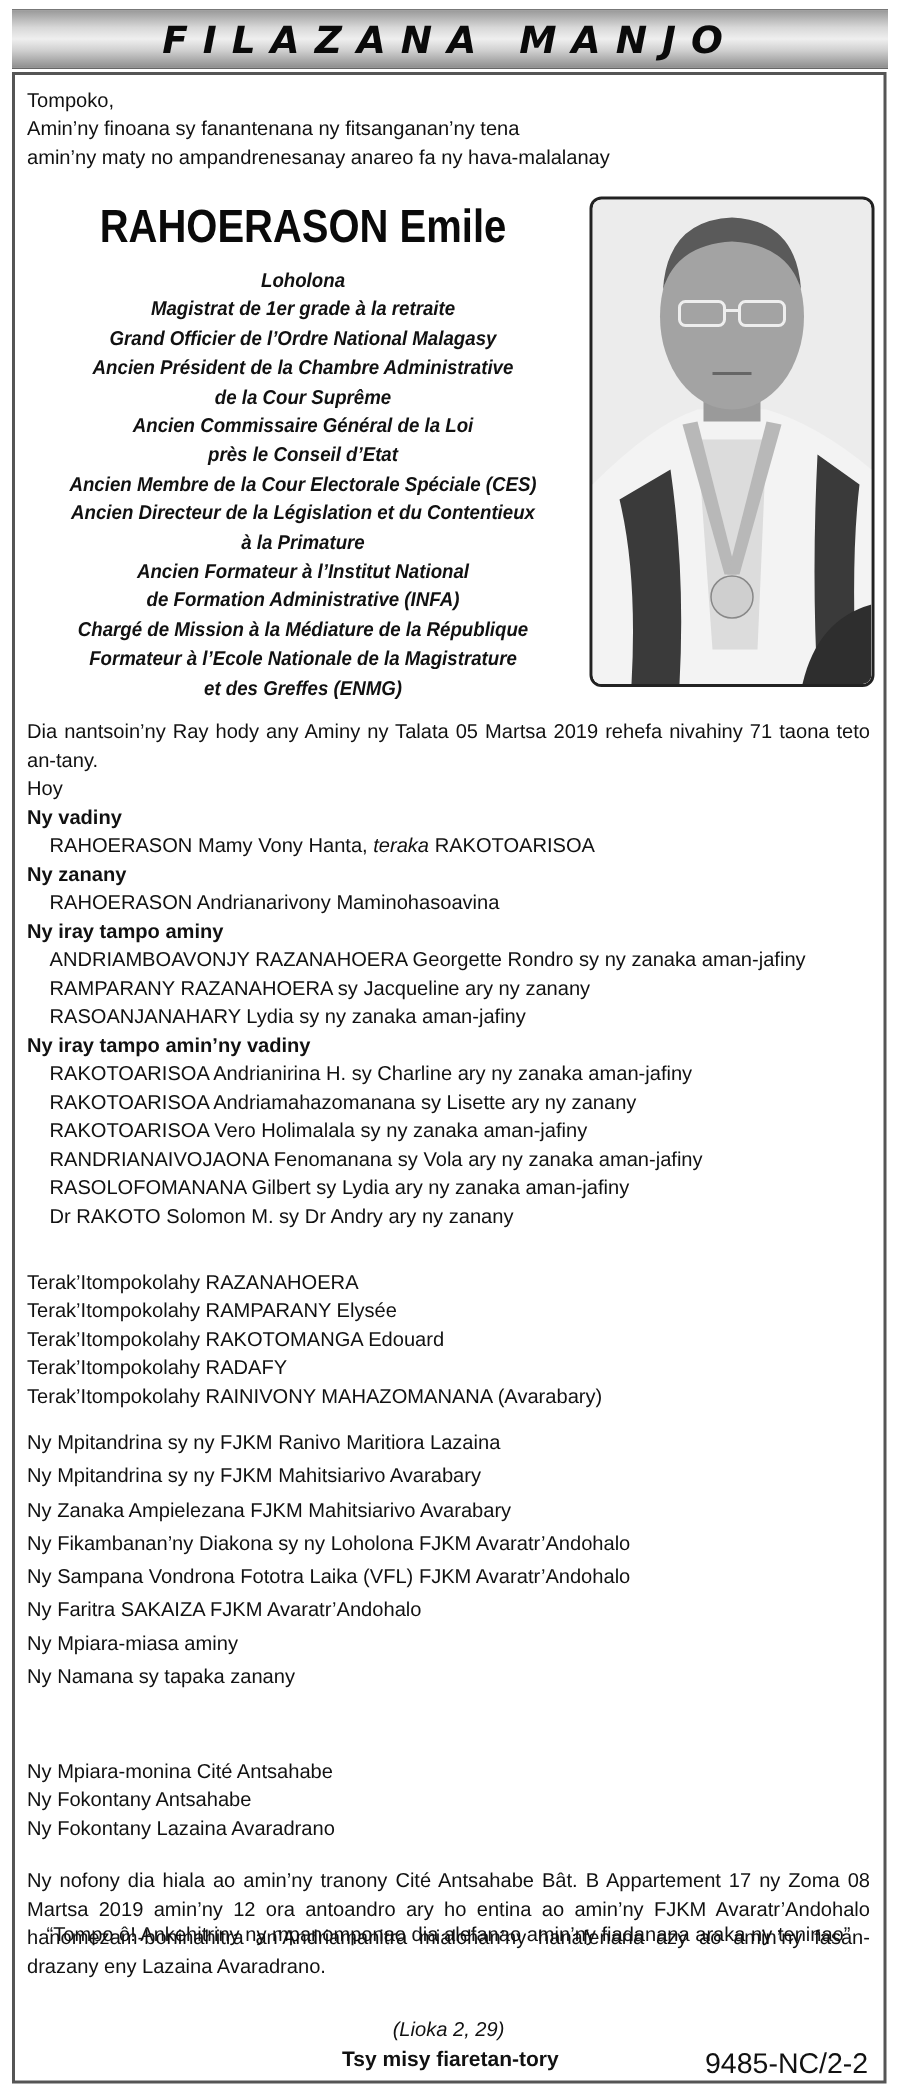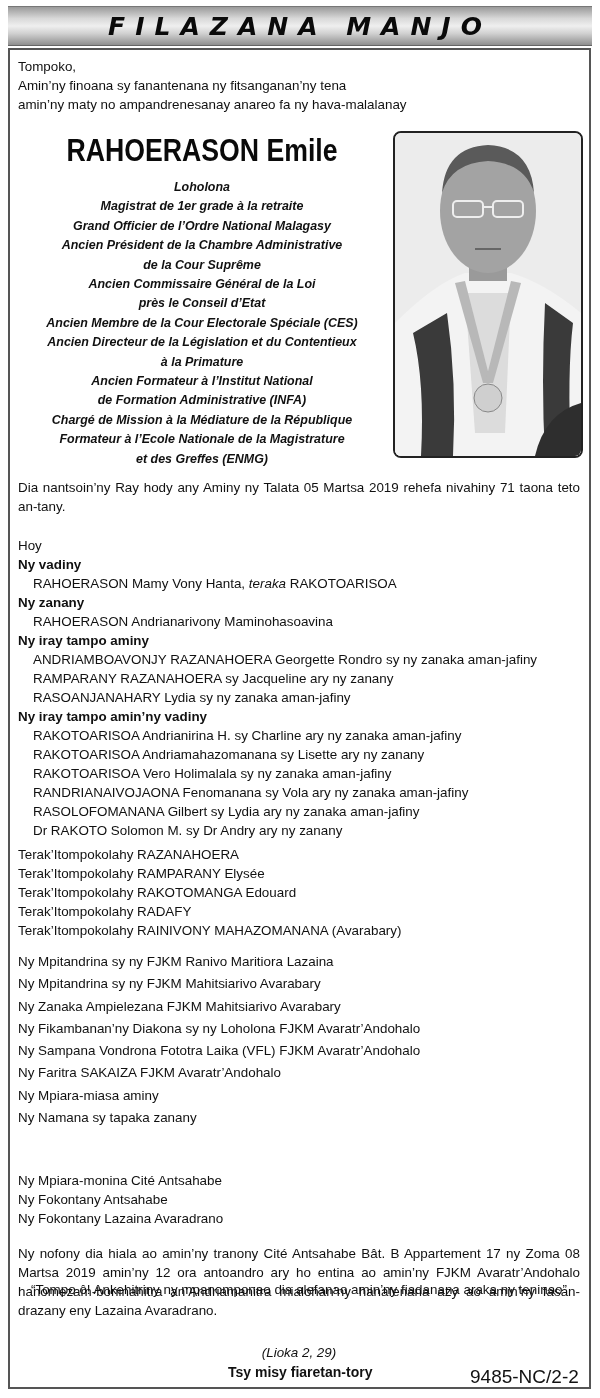--- a/index.html
+++ b/index.html
@@ -104,21 +104,21 @@
     <line x1="88" y1="74" x2="98" y2="74" stroke="#eee" stroke-width="2"></line>
 
     <line x1="80" y1="116" x2="106" y2="116" stroke="#666" stroke-width="2"></line>
 
     <path d="M140 323 Q150 280 186 270 L186 323 Z" fill="#2e2e2e"></path>
   </svg>
 </div>
 
 <div class="body-block justify" style="top:478px;">Dia nantsoin’ny Ray hody any Aminy ny Talata 05 Martsa 2019 rehefa nivahiny 71 taona teto an-tany.</div>
 
-<div class="body-block" style="top:516px;margin-top:20px;">
+<div class="body-block" style="top:516px;">
   <div class="row">Hoy</div>
 
   <div class="row sec-head">Ny vadiny</div>
   <div class="row indent"><span>RAHOERASON Mamy Vony Hanta, </span><i>teraka</i><span> RAKOTOARISOA</span></div>
 
   <div class="row sec-head">Ny zanany</div>
   <div class="row indent">RAHOERASON Andrianarivony Maminohasoavina</div>
 
   <div class="row sec-head">Ny iray tampo aminy</div>
   <div class="row indent">ANDRIAMBOAVONJY RAZANAHOERA Georgette Rondro sy ny zanaka aman-jafiny</div>

